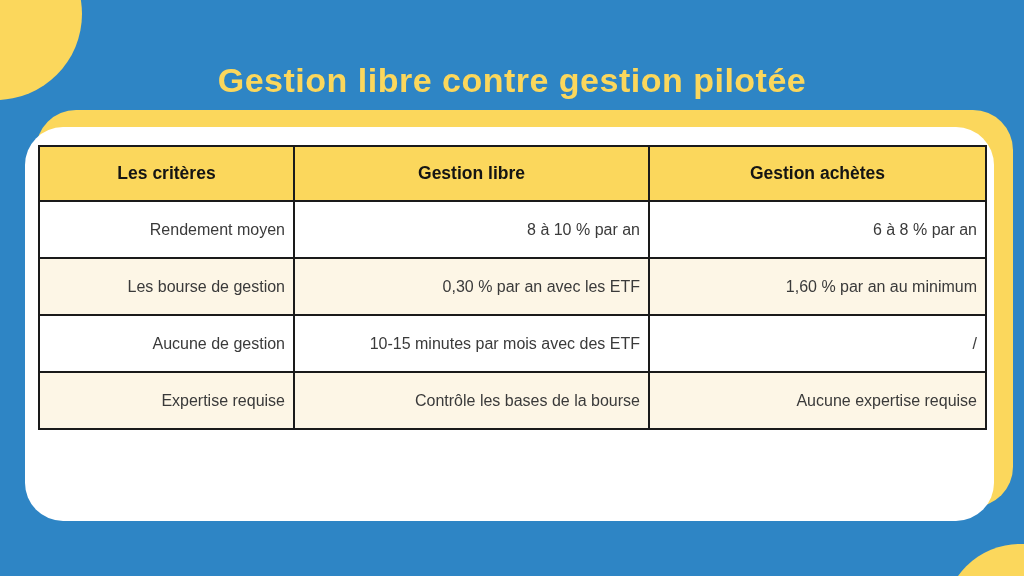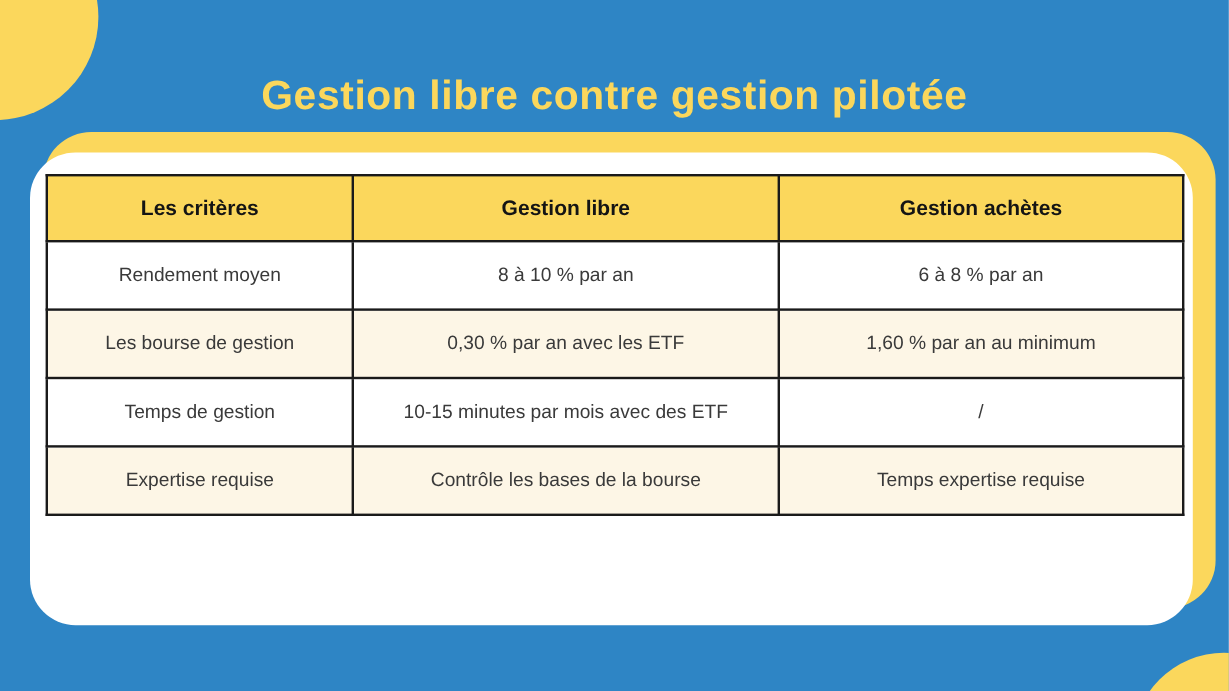--- a/index.html
+++ b/index.html
@@ -65,20 +65,21 @@
     background: #FBD75C;
     font-size: 17.5px;
     font-weight: bold;
     color: #141414;
   }
   td {
     height: 55px;
     font-size: 16px;
     font-weight: normal;
     color: #3A3A3A;
+    text-align: right;
   }
   tbody tr:nth-child(even) td { background: #FDF6E6; }
   tbody tr:nth-child(odd) td { background: #FFFFFF; }
 </style>
 </head>
 <body>
 
 <div class="circle tl"></div>
 <div class="circle br"></div>
 
@@ -105,23 +106,23 @@
       <td>Rendement moyen</td>
       <td>8 à 10 % par an</td>
       <td>6 à 8 % par an</td>
     </tr>
     <tr>
       <td>Les bourse de gestion</td>
       <td>0,30 % par an avec les ETF</td>
       <td>1,60 % par an au minimum</td>
     </tr>
     <tr>
-      <td>Temps de gestion</td>
+      <td>Aucune de gestion</td>
       <td>10-15 minutes par mois avec des ETF</td>
       <td>/</td>
     </tr>
     <tr>
       <td>Expertise requise</td>
       <td>Contrôle les bases de la bourse</td>
-      <td>Temps expertise requise</td>
+      <td>Aucune expertise requise</td>
     </tr>
   </tbody>
 </table>
 
 </body></html>

